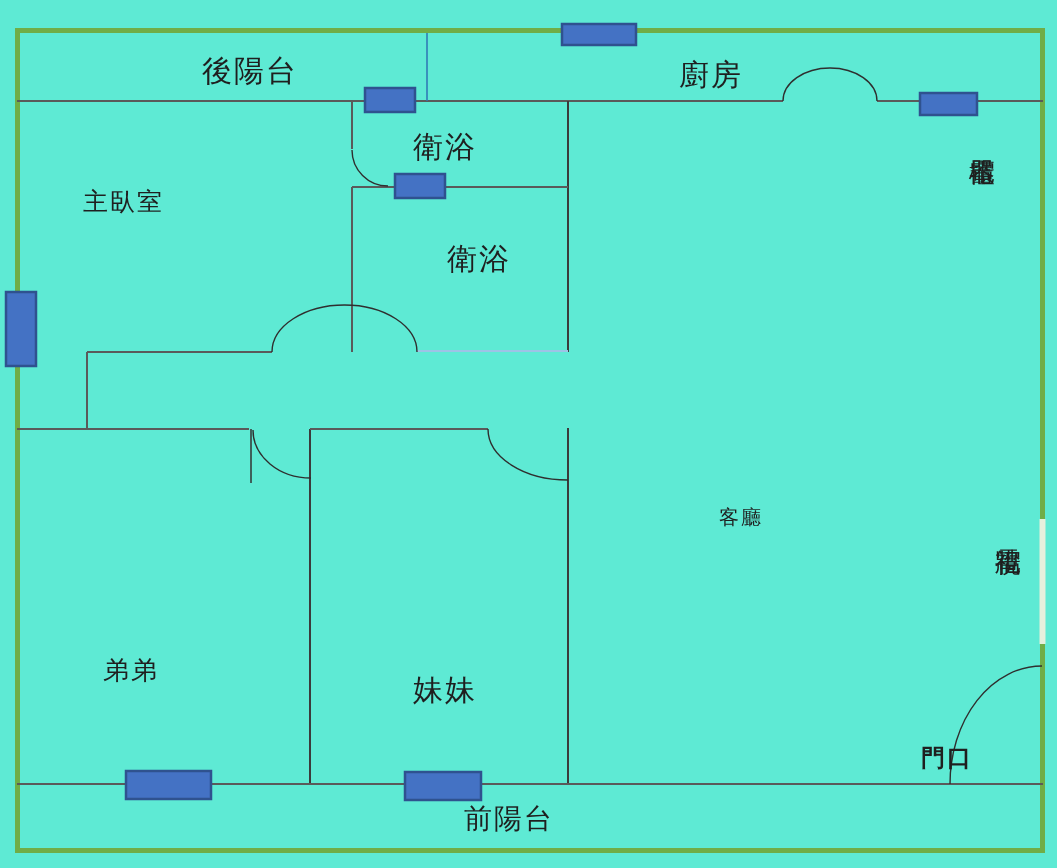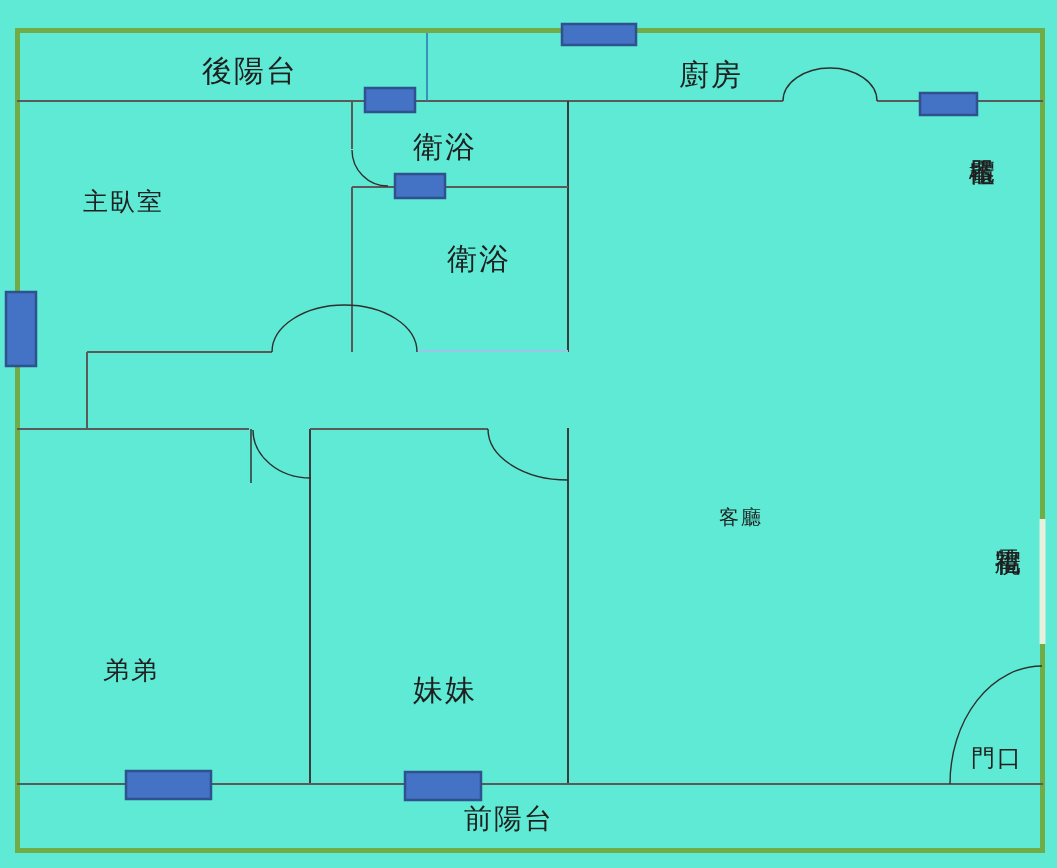--- a/index.html
+++ b/index.html
@@ -40,21 +40,21 @@
   .lbl-kitchen      {left:679px; top:59px;  font-size:30px;}
   .lbl-bath-upper   {left:413px; top:131px; font-size:30px;}
   .lbl-bath-lower   {left:447px; top:243px; font-size:30px;}
   .lbl-master       {left:83px;  top:189px; font-size:25px;}
   .lbl-appliance    {left:968px; top:139px; font-size:26px;}
   .lbl-living       {left:719px; top:507px; font-size:20px;}
   .lbl-tv-wall      {left:994px; top:528px; font-size:26px;}
   .lbl-brother      {left:103px; top:657px; font-size:26px;}
   .lbl-sister       {left:397px; top:674px; font-size:30px;margin-left:16px;}
   .lbl-front-balcony{left:464px; top:804px; font-size:28px;text-align:center;}
-  .lbl-entrance     {left:971px; top:746px; font-size:24px;}
+  .lbl-entrance     {left:921px; top:746px; font-size:24px;font-weight:bold;}
 </style>
 </head>
 <body>
 
 <div class="stage">
 
   <svg class="plan" viewBox="0 0 1057 868">
 
     <rect class="outer" x="17.5" y="30.5" width="1025" height="820"></rect>
 

